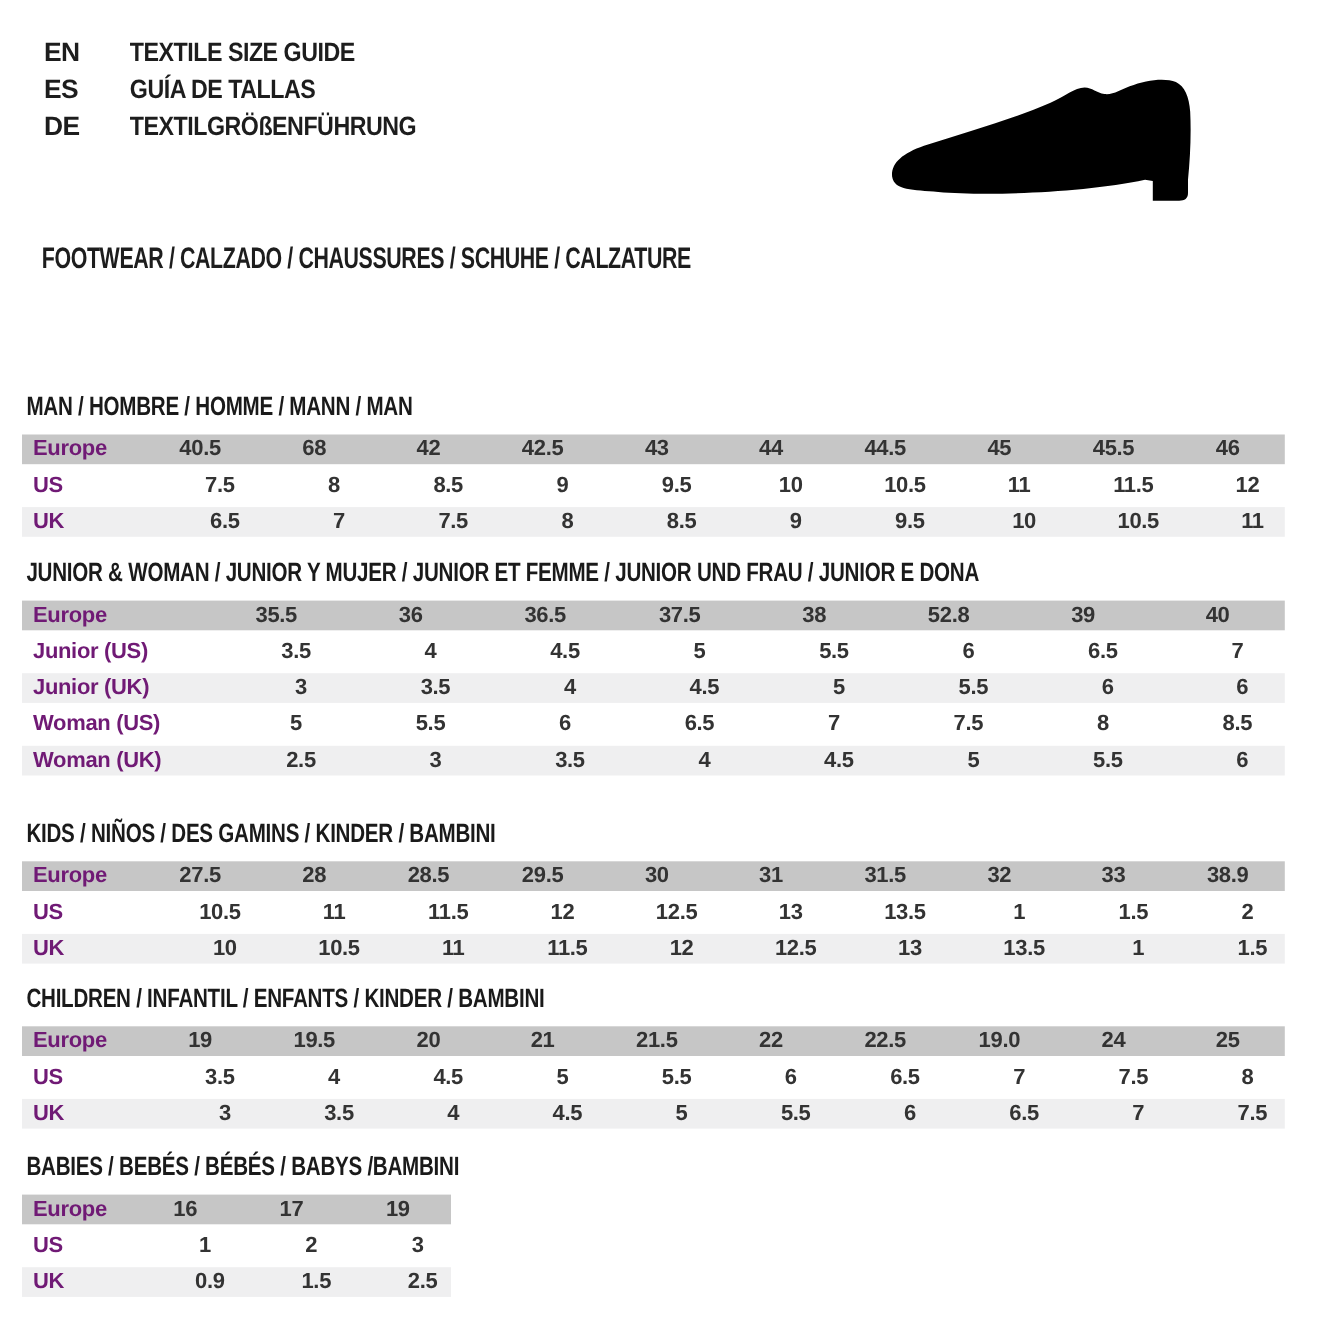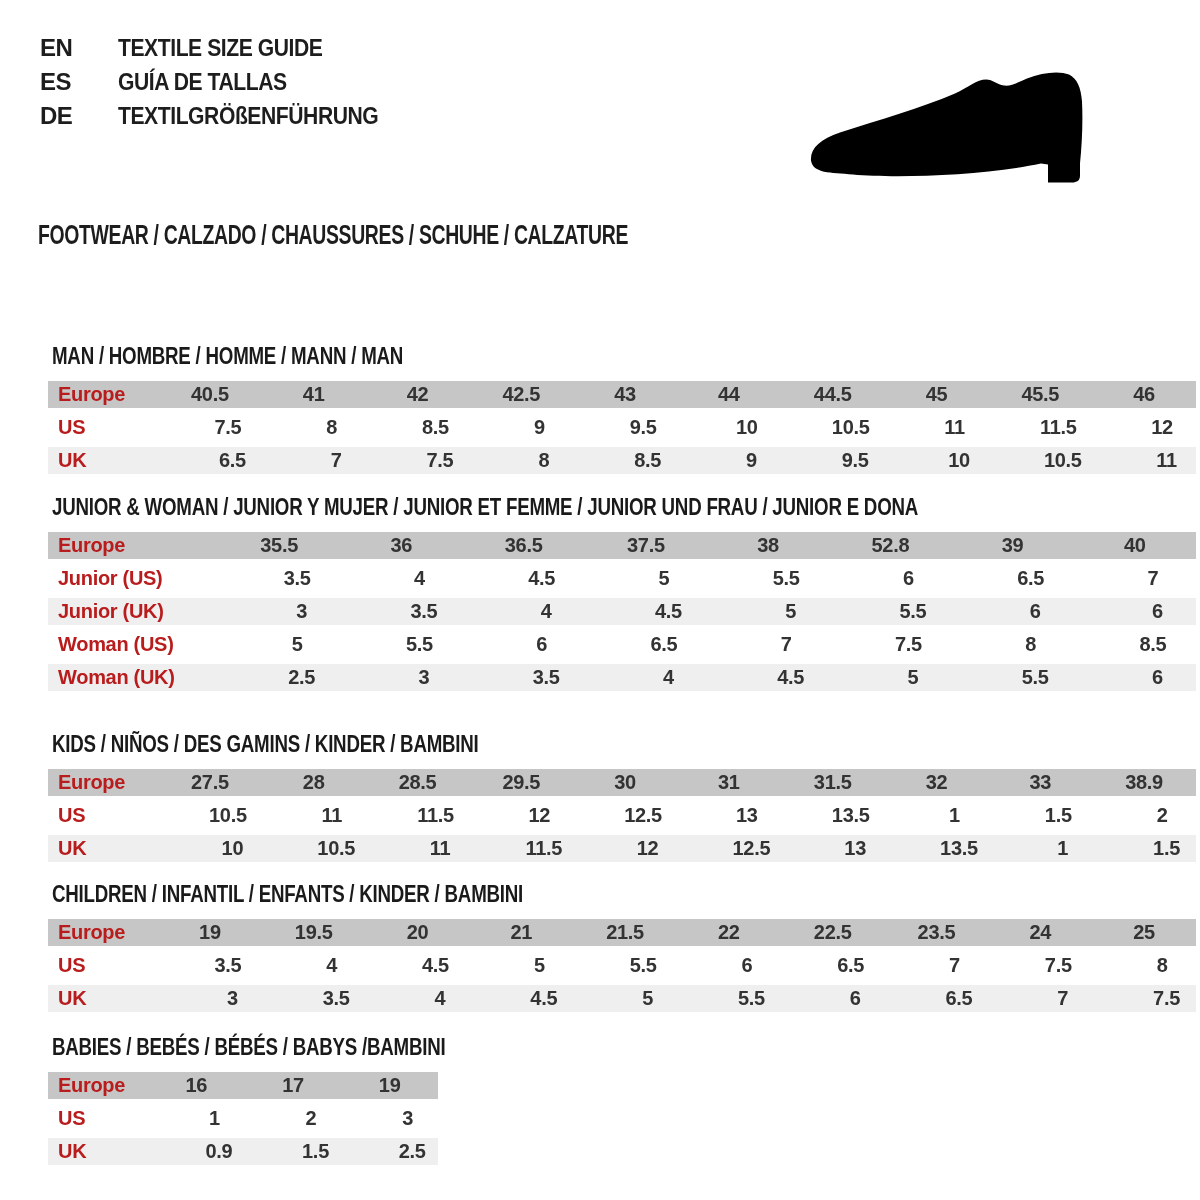--- a/index.html
+++ b/index.html
@@ -13,38 +13,38 @@
   .lang-code{width:78px;font-size:24px;font-weight:700;color:#1d1d1d;letter-spacing:-0.5px;}
   .lang-label{font-size:24px;font-weight:700;color:#1d1d1d;letter-spacing:-0.5px;
     transform:scaleX(0.88);transform-origin:0 50%;white-space:nowrap;}
   .category-line{
     position:absolute;left:38px;top:220px;font-size:27px;font-weight:700;color:#1d1d1d;
     letter-spacing:-0.5px;transform:scaleX(0.72);transform-origin:0 50%;white-space:nowrap;
   }
   .shoe-wrap{position:absolute;left:805px;top:62px;width:335px;height:153px;}
   .shoe-wrap svg{width:100%;height:100%;display:block;}
   
-  .size-section{position:absolute;left:48px;width:1148px;}
+  .size-section{position:absolute;left:20px;width:1148px;margin-top:14px;}
   .sec-title{
     margin:0 0 13px 4px;font-size:24px;font-weight:700;color:#1a1a1a;line-height:24px;
     letter-spacing:-0.3px;transform:scaleX(0.78);transform-origin:0 50%;white-space:nowrap;
   }
   #sec-man{top:344px;}
   #sec-junior{top:495px;}
   #sec-kids{top:732px;}
   #sec-children{top:882px;}
   #sec-babies{top:1035px;}
   .size-table{width:100%;}
   .trow{display:flex;height:27px;align-items:center;margin-bottom:6px;}
   .trow-head{background:var(--head-bg,#c6c6c6);}
   .trow-plain{background:var(--plain-bg,#ffffff);gap:36px;}
   .trow-alt{background:var(--alt-bg,#efeff0);gap:45px;}
   .tlabel{
     width:110px;padding-left:10px;box-sizing:border-box;font-size:20px;font-weight:700;
-    color:#b91c1c;letter-spacing:-0.3px;white-space:nowrap;flex:0 0 auto;
+    color:#701a75;letter-spacing:-0.3px;white-space:nowrap;flex:0 0 auto;
   }
   .tcell{flex:1;text-align:center;font-size:20px;font-weight:700;color:#333;letter-spacing:-0.3px;}
   
   #sec-junior .tlabel{width:170px;}
   
   #sec-babies .size-table{width:390px;}
   #sec-babies .tlabel{width:100px;}
 </style>
 </head>
 <body style="--head-bg: #c6c6c6; --plain-bg: #ffffff; --alt-bg: #efeff0;">
@@ -88,21 +88,21 @@
 </div>
 
 <div class="category-line">FOOTWEAR / CALZADO / CHAUSSURES / SCHUHE / CALZATURE</div>
 
 <section class="size-section" id="sec-man">
   <h2 class="sec-title">MAN / HOMBRE / HOMME / MANN / MAN</h2>
   <div class="size-table">
       <div class="trow trow-head">
         <div class="tlabel">Europe</div>
         <div class="tcell">40.5</div>
-        <div class="tcell">41</div>
+        <div class="tcell">68</div>
         <div class="tcell">42</div>
         <div class="tcell">42.5</div>
         <div class="tcell">43</div>
         <div class="tcell">44</div>
         <div class="tcell">44.5</div>
         <div class="tcell">45</div>
         <div class="tcell">45.5</div>
         <div class="tcell">46</div>
       </div>
       <div class="trow trow-plain">
@@ -245,21 +245,21 @@
   <div class="size-table">
       <div class="trow trow-head">
         <div class="tlabel">Europe</div>
         <div class="tcell">19</div>
         <div class="tcell">19.5</div>
         <div class="tcell">20</div>
         <div class="tcell">21</div>
         <div class="tcell">21.5</div>
         <div class="tcell">22</div>
         <div class="tcell">22.5</div>
-        <div class="tcell">23.5</div>
+        <div class="tcell">19.0</div>
         <div class="tcell">24</div>
         <div class="tcell">25</div>
       </div>
       <div class="trow trow-plain">
         <div class="tlabel">US</div>
         <div class="tcell">3.5</div>
         <div class="tcell">4</div>
         <div class="tcell">4.5</div>
         <div class="tcell">5</div>
         <div class="tcell">5.5</div>

